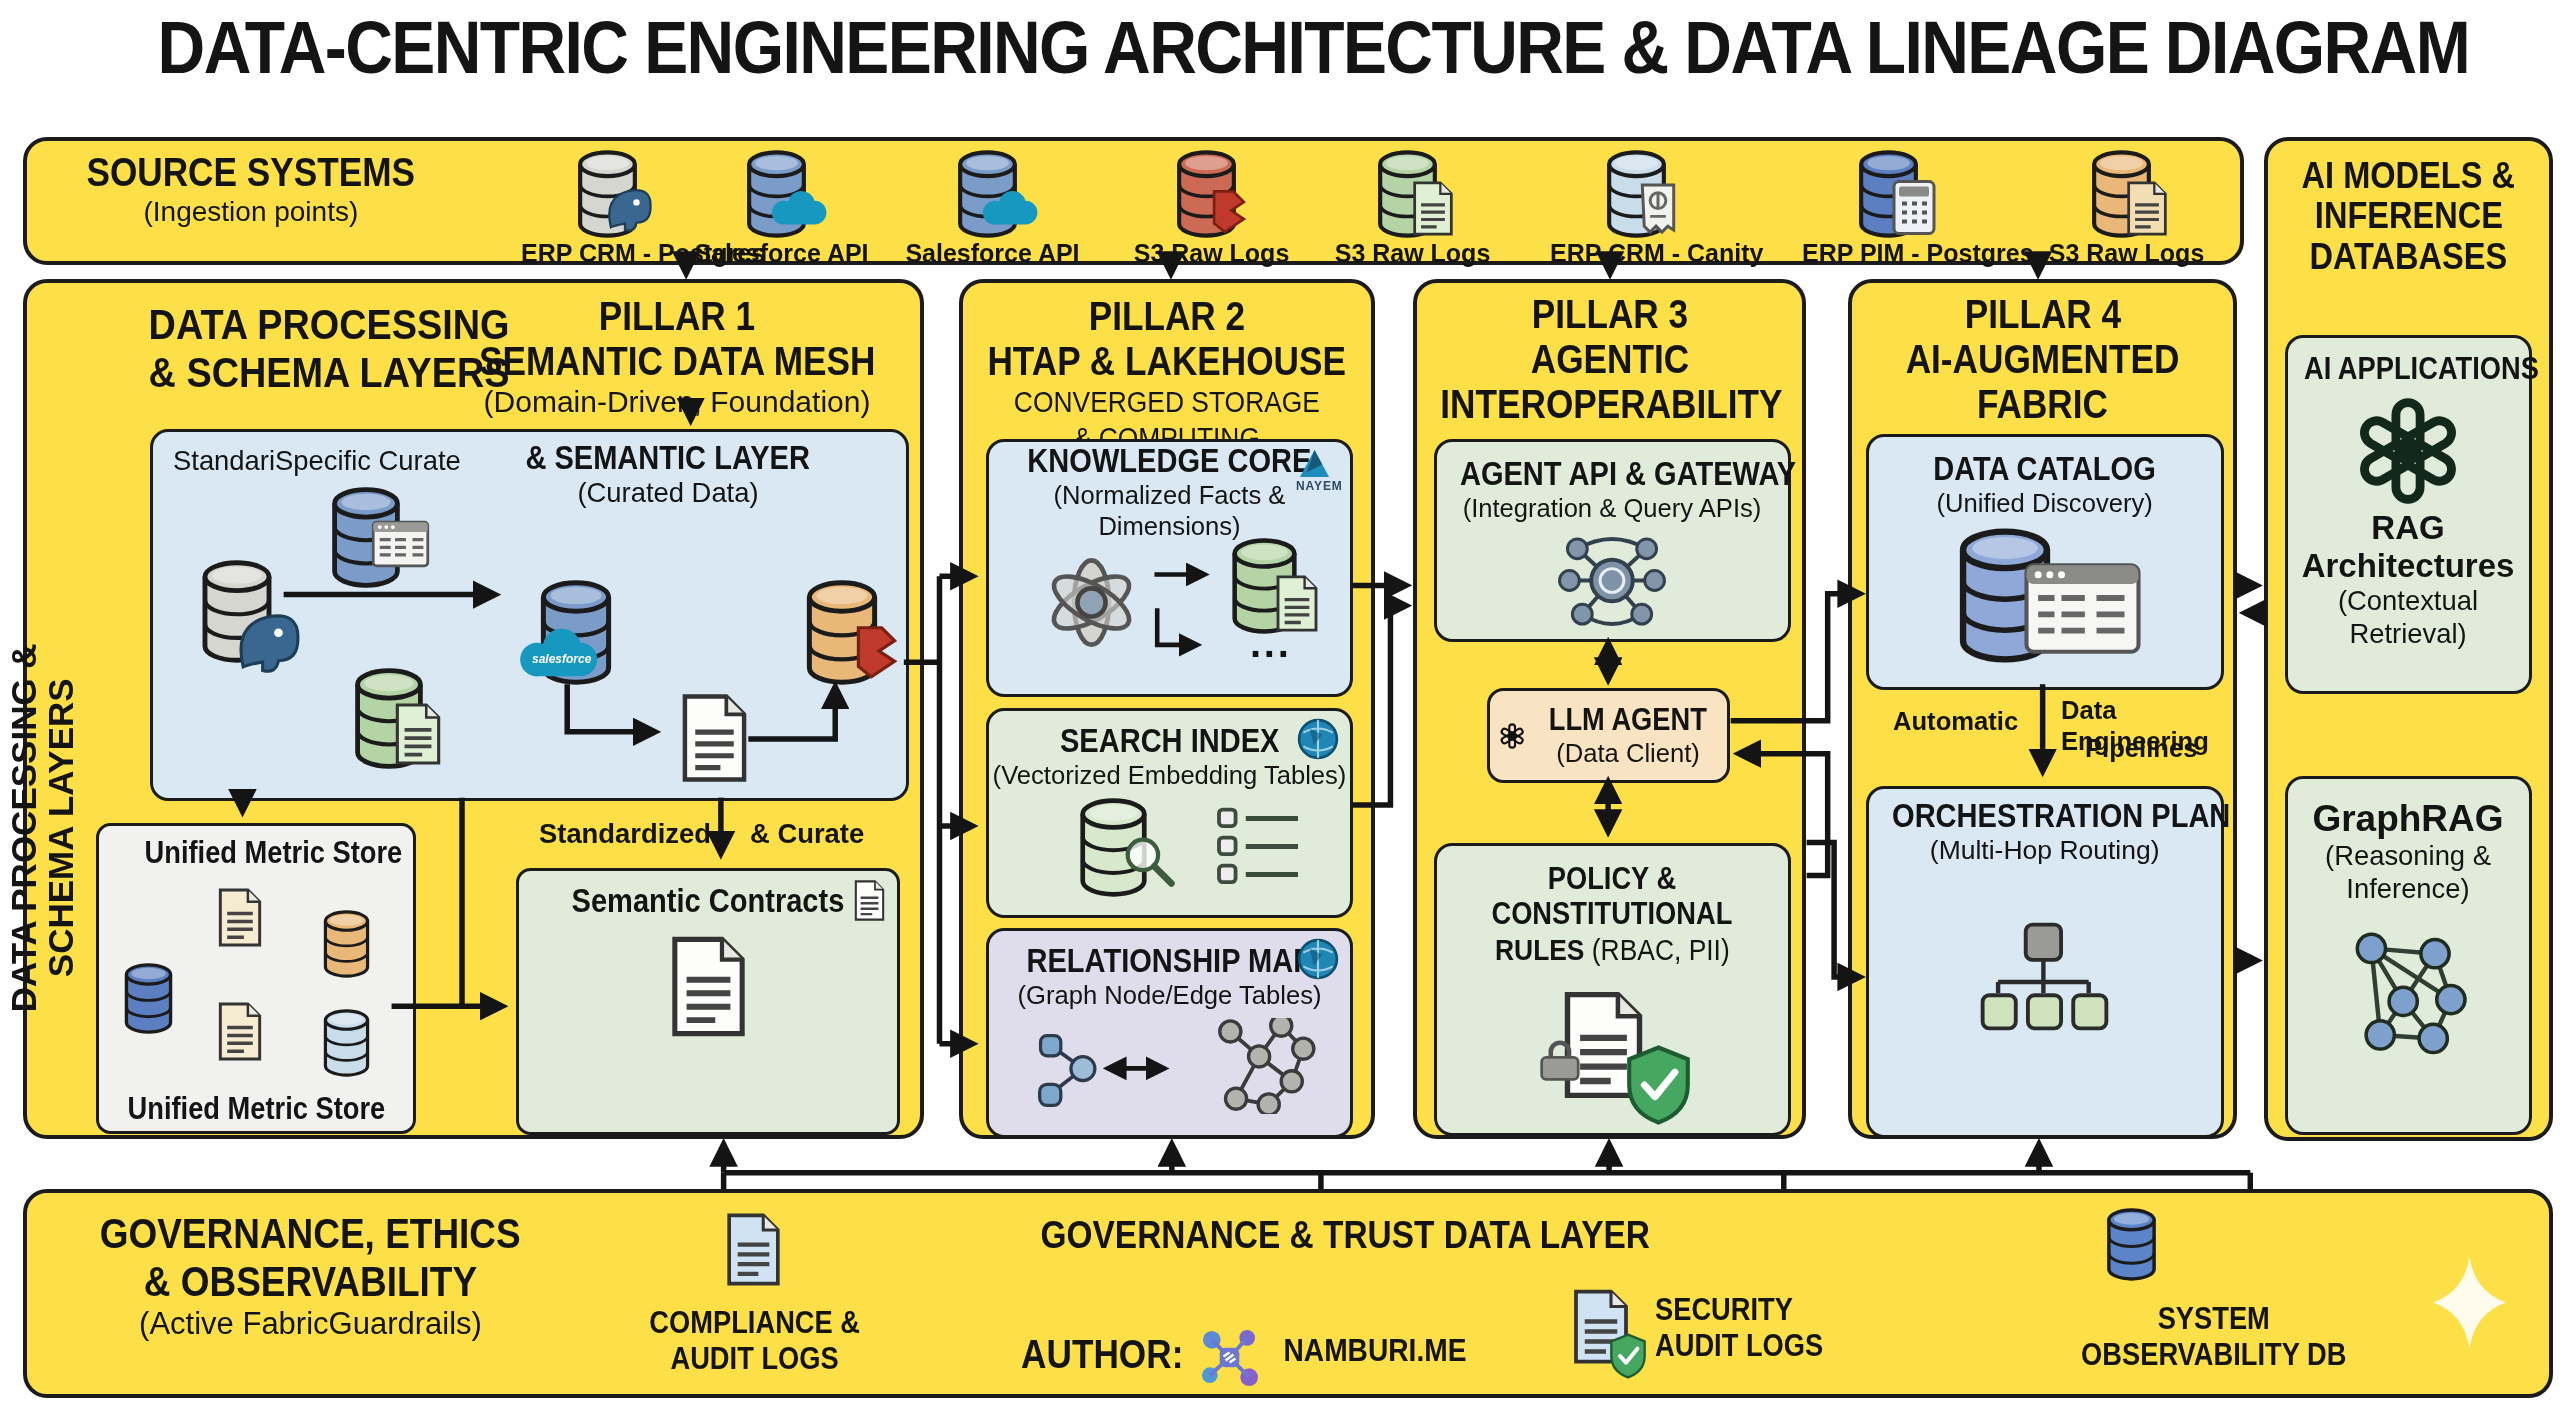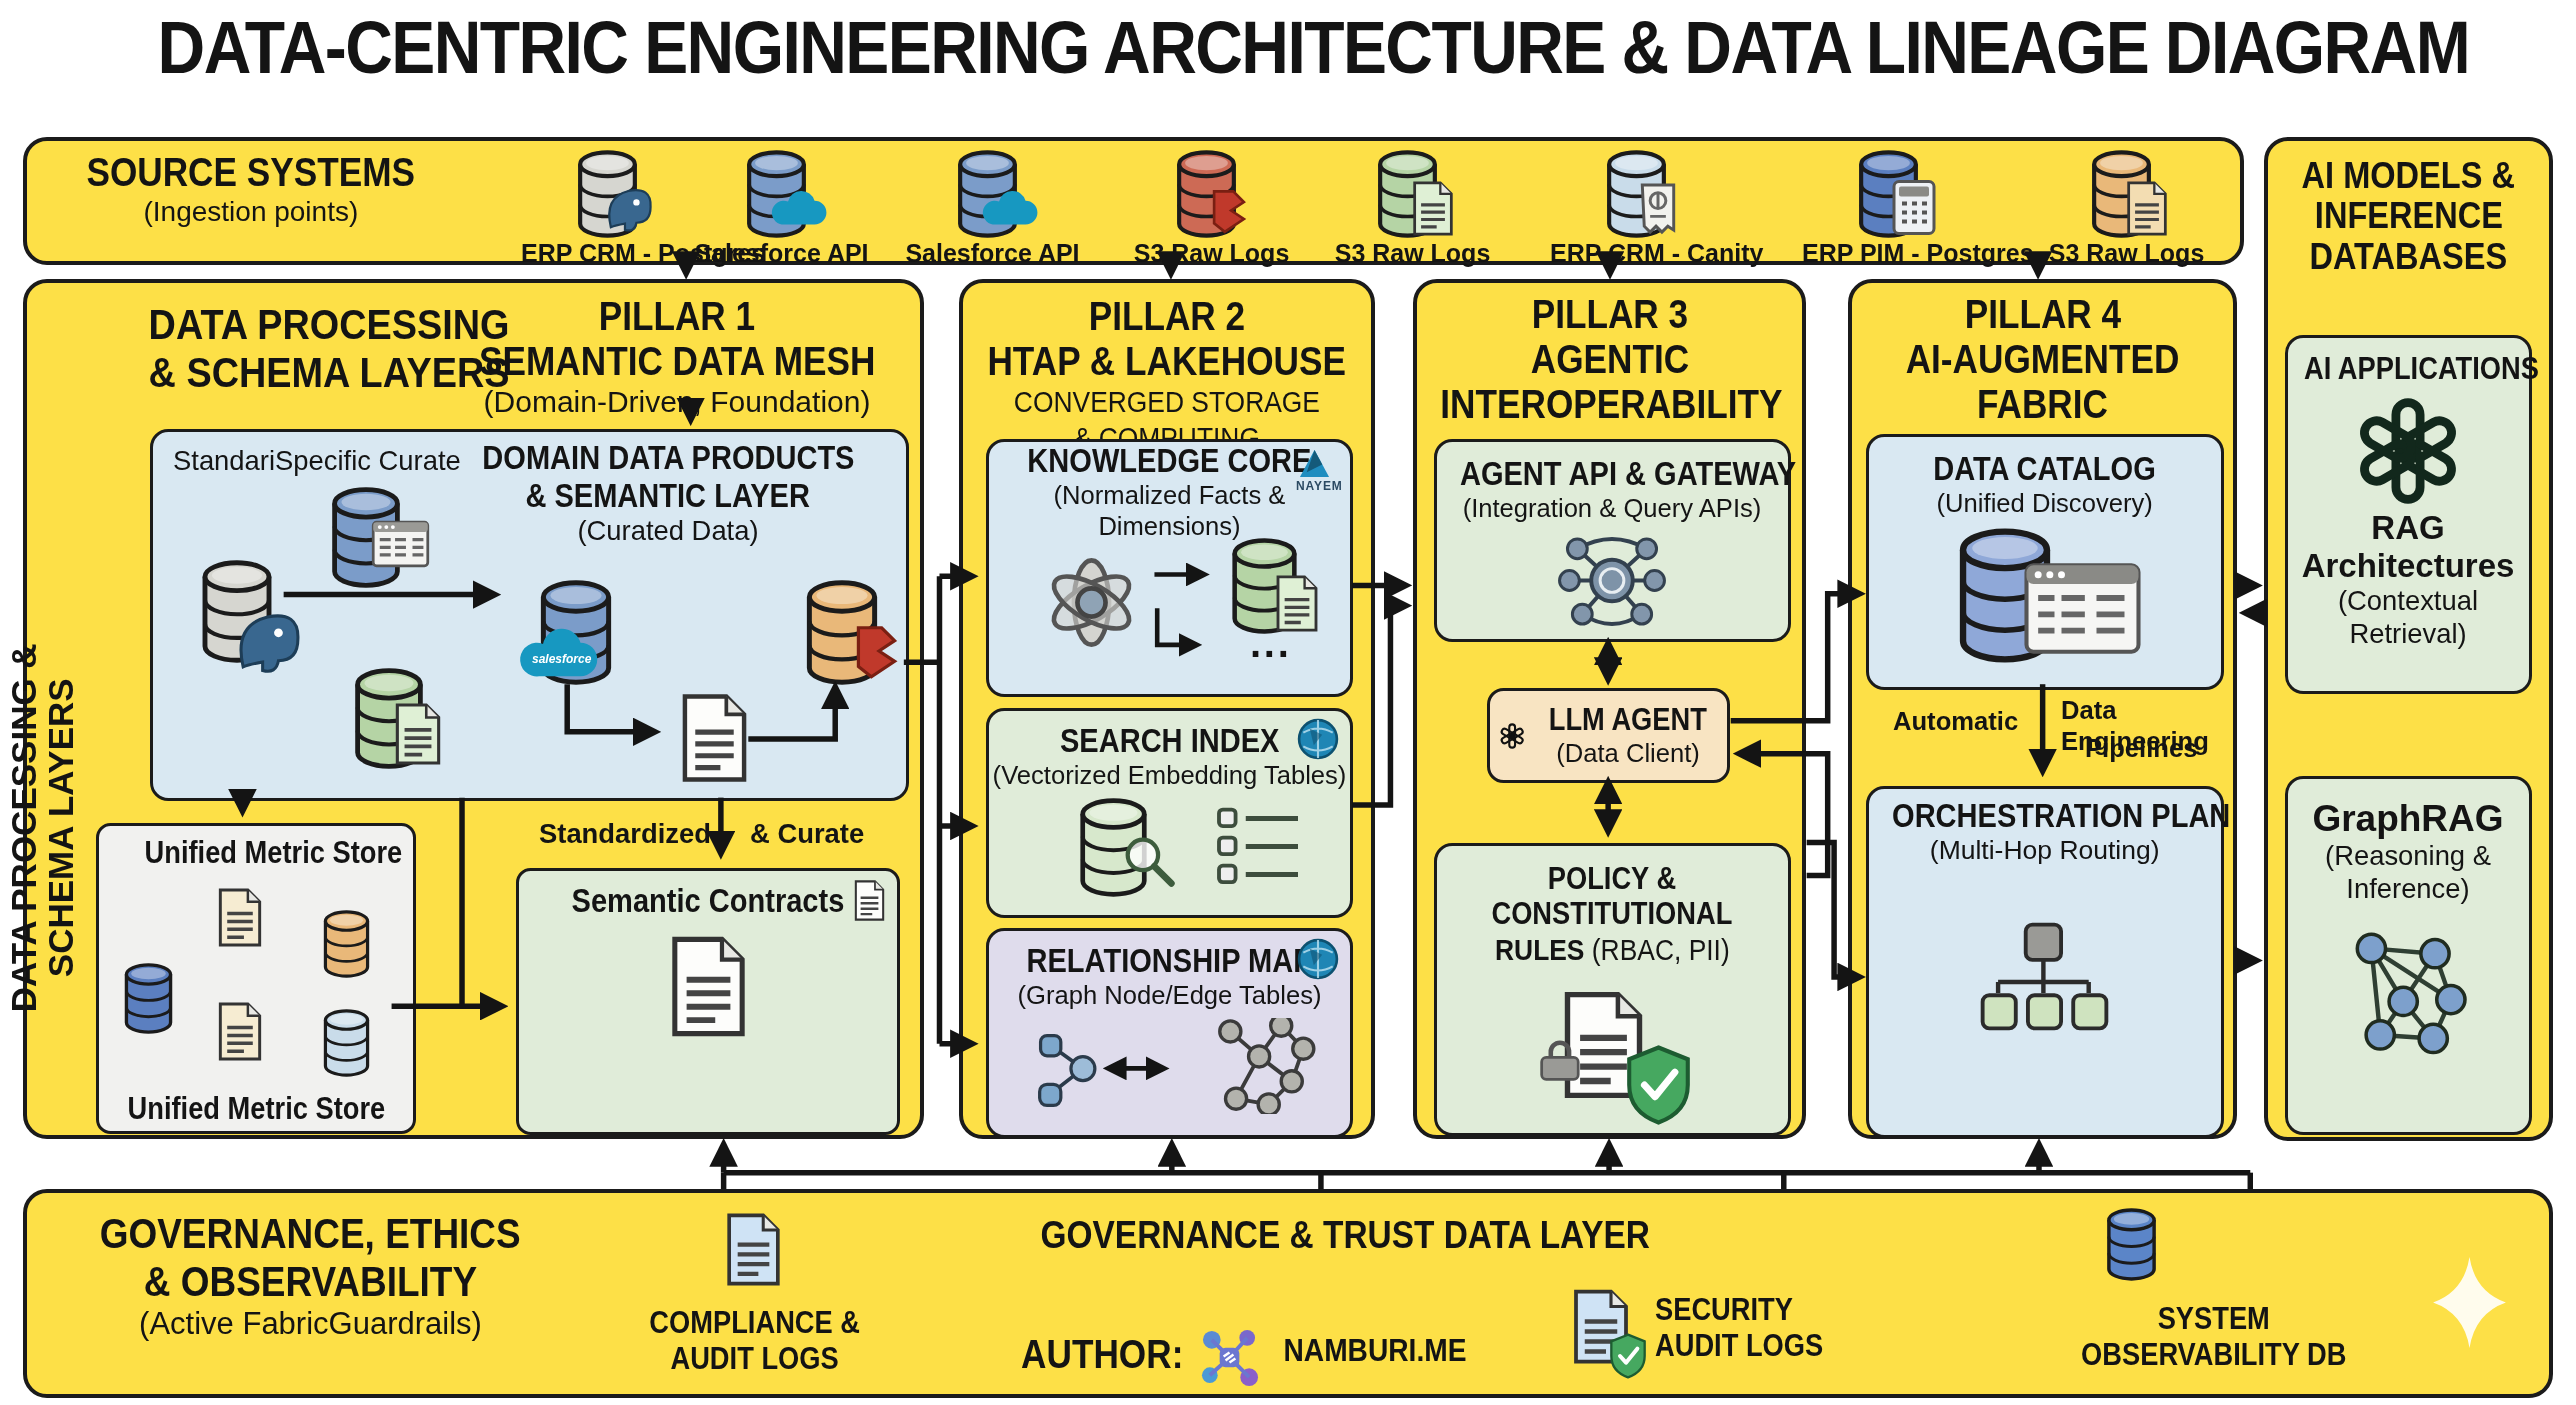--- a/index.html
+++ b/index.html
@@ -331,21 +331,20 @@
     </div>
     <div class="abs ctr" style="left:403px;top:11px;width:494px;">
       <div class="t44"><span class="cond">PILLAR 1</span></div>
       <div class="t44"><span class="cond">SEMANTIC DATA MESH</span></div>
       <div class="t33 sub">(Domain-Driven, Foundation)</div>
     </div>
 
     <div class="box inner blue" style="left:123px;top:146px;width:759px;height:372px;">
       <div class="abs t30" style="left:20px;top:12.8px;">StandariSpecific Curate</div>
       <div class="abs ctr" style="left:284px;top:7.3px;width:462px;">
-        <div class="t36"><span class="cond">DOMAIN DATA PRODUCTS</span></div>
         <div class="t36"><span class="cond">&amp; SEMANTIC LAYER</span></div>
         <div class="t30 sub">(Curated Data)</div>
       </div>
       <svg class="abs" style="left:42px;top:128px;color:#d6d6d0" width="84" height="103" viewBox="0 0 60 74">
           <use href="#sym-db"></use>
         </svg>
       <svg class="abs" style="left:78px;top:174px;" width="73" height="73" viewBox="0 0 60 60">
           <use href="#sym-elephant"></use>
         </svg>
       <svg class="abs" style="left:172px;top:55px;color:#7b9cc9" width="82" height="101" viewBox="0 0 60 74">

